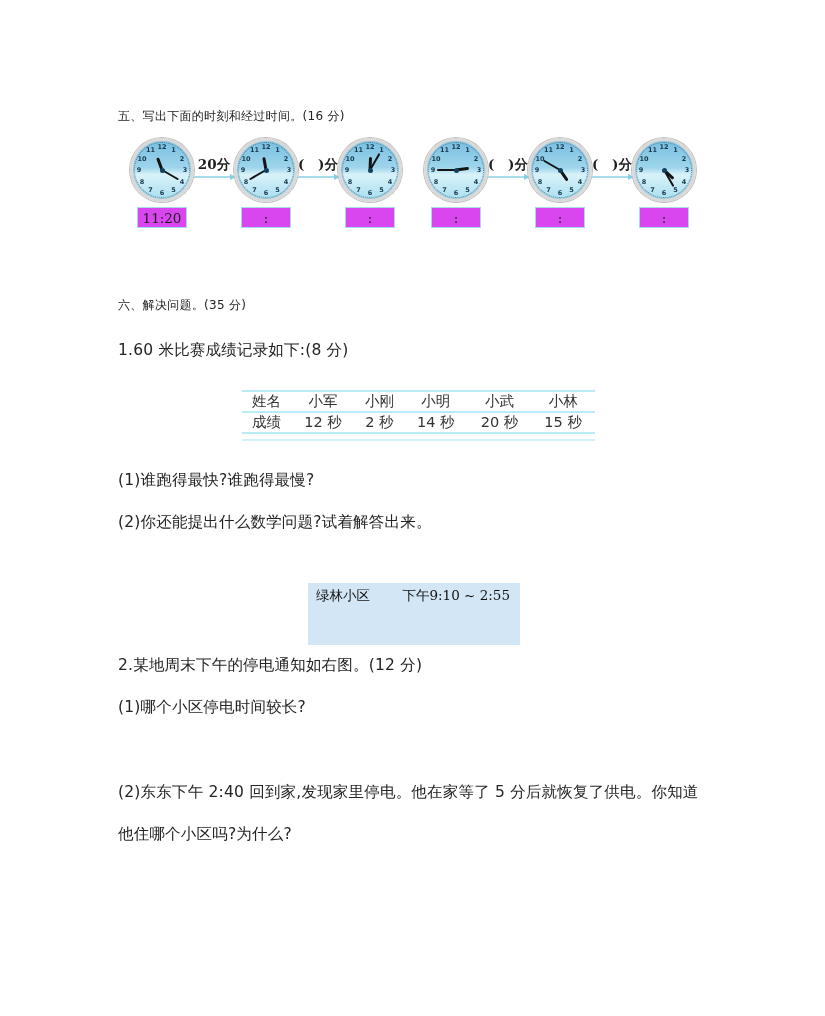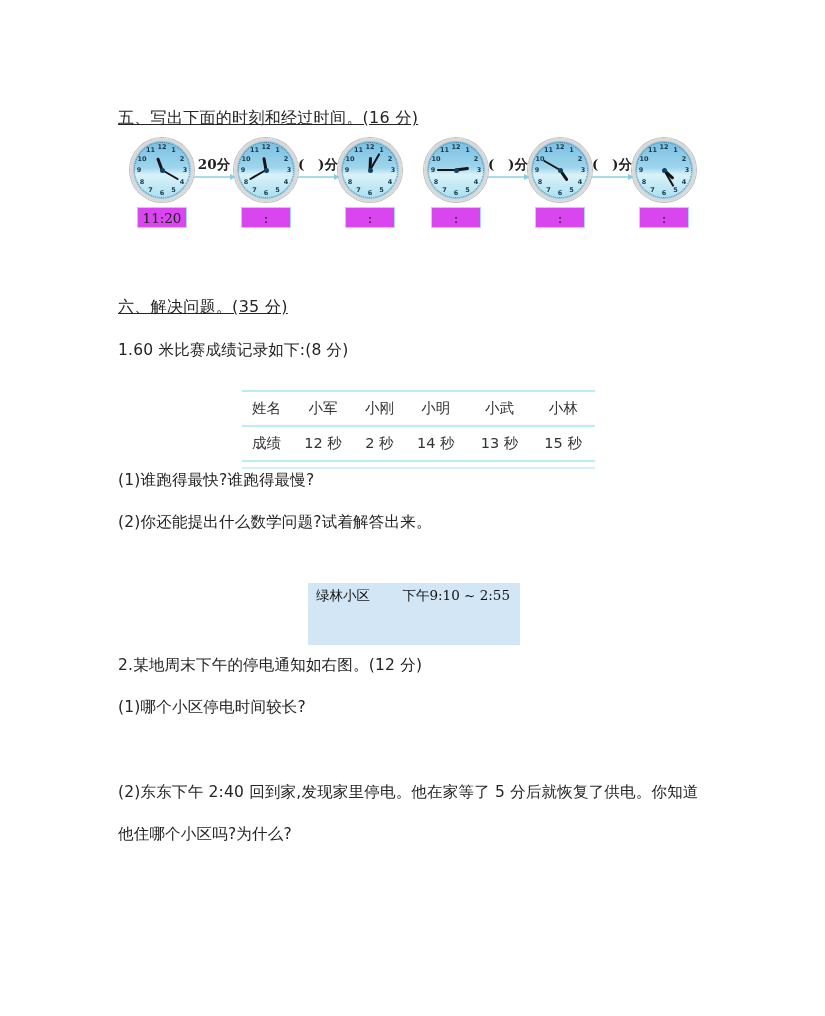--- a/index.html
+++ b/index.html
@@ -5,21 +5,21 @@
   * { margin:0; padding:0; box-sizing:border-box; }
   html,body { width:825px; height:1016px; }
   body {
     position:relative;
     background:#ffffff;
     font-family:"DejaVu Sans","Liberation Sans",sans-serif;
     color:#242424;
   }
   .abs { position:absolute; }
   .body-text { font-size:15.5px; letter-spacing:.2px; }
-  .section-title { font-size:16px; letter-spacing:.3px;text-decoration:underline; }
+  .section-title { font-size:12px; letter-spacing:.3px; }
 
   
   #clock-row { left:130px; top:138px; display:flex; align-items:flex-start; }
   .clock-group { display:flex; align-items:flex-start; }
   .clock-group + .clock-group { margin-left:22px; }
 
   .clock-unit { width:64px; display:flex; flex-direction:column; align-items:center; }
   .clock-face {
     position:relative; width:64px; height:64px; border-radius:50%;
     border:3px solid #d9d9d9;
@@ -69,21 +69,21 @@
   #p1-q1     { left:118px; top:470px; }
   #p1-q2     { left:118px; top:512px;text-align:right; }
   #p2-intro  { left:118px; top:655px; }
   #p2-q1     { left:118px; top:697px; }
   #p2-q2a    { left:118px; top:782px; }
   #p2-q2b    { left:118px; top:824px; }
 
   
   #table-wrap { left:242px; top:390px; width:353px; }
   .race-table { width:100%; border-collapse:collapse; font-size:14.5px; color:#333; }
-  .race-table td { height:35px; text-align:center; border-top:2px solid #b9ecf4; }
+  .race-table td { height:21px; text-align:center; border-top:2px solid #b9ecf4; }
   .race-table { border-bottom:2px solid #b9ecf4; }
   .table-underline { width:100%; height:2px; background:#d2f2f7; margin-top:5px; }
 
   
   #notice-box {
     left:308px; top:583px; width:212px; height:62px;
     background:#d2e6f5; padding:3px 10px 0 8px;
     font-family:"DejaVu Serif","Liberation Serif",serif; color:#121212;
   }
   .notice-title { text-align:center; font-size:14px; font-weight:bold; line-height:19px; letter-spacing:2px; }
@@ -256,21 +256,21 @@
           <td>小刚</td>
           <td>小明</td>
           <td>小武</td>
           <td>小林</td>
         </tr>
         <tr>
           <td>成绩</td>
           <td>12 秒</td>
           <td>2 秒</td>
           <td>14 秒</td>
-          <td>13 秒</td>
+          <td>20 秒</td>
           <td>15 秒</td>
         </tr>
       </tbody>
   </table>
   <div class="table-underline"></div>
 </div>
 
 <div class="abs body-text" id="p1-q1">(1)谁跑得最快?谁跑得最慢?</div>
 <div class="abs body-text" id="p1-q2">(2)你还能提出什么数学问题?试着解答出来。</div>
 

